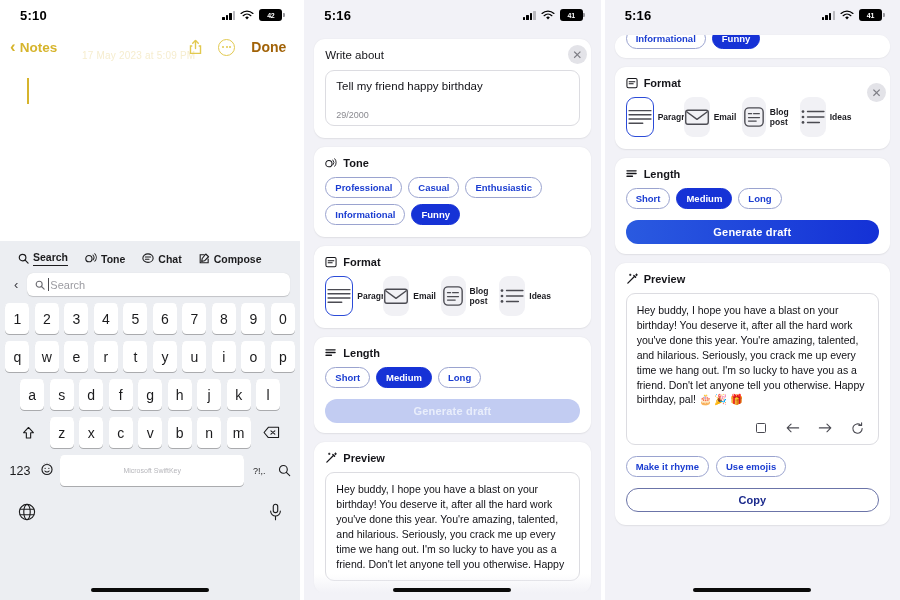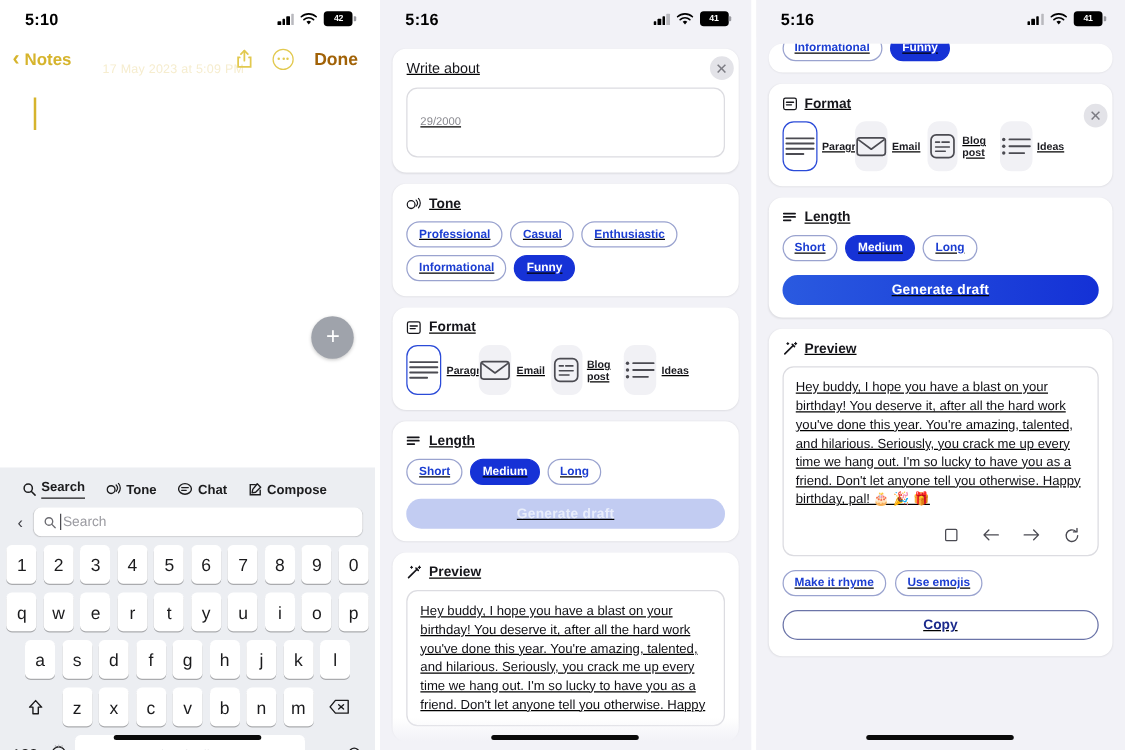--- a/index.html
+++ b/index.html
@@ -69,21 +69,21 @@
   }
   .fab {
     position:absolute; right:17px; top:253px; width:34px; height:34px; border-radius:50%;
     background:#9fa3ab; display:flex; align-items:center; justify-content:center;
     box-shadow: 0 1px 3px rgba(0,0,0,.22);
   }
   .fab .plus { color:#fff; font-size:19px; line-height:1; font-weight:300; margin-top:-2px; }
 
   
   .kbd {
-    position:absolute; bottom:0; left:0; width:100%; height:226px;
+    position:absolute; bottom:0; left:0; width:100%; height:359px;
     background:#eceef2; padding-top: 4px;
   }
   .kbd-tabs {
     display:flex; align-items:center; gap:17px; padding: 6px 12px 4px 18px;
   }
   .kbd-tab { display:flex; align-items:center; gap:4px; font-size:10.5px; color:#1c1c1e; font-weight:600;}
   .kbd-tab.active .lbl { border-bottom: 1.6px solid #1c1c1e; padding-bottom: 2px; }
   .kbd-tab svg { display:block; }
   .kbd-searchrow { display:flex; align-items:center; gap:9px; padding: 3px 10px 7px 14px; }
   .kbd-searchrow .back-chev { color:#3c3c43; font-size:13px; }
@@ -125,21 +125,20 @@
   .mini-nav { padding: 0 0 2px 9px; margin-top: -9px; }
   .mini-nav .t { font-size:8.5px; color:#3c3c43; display:flex; align-items:center; gap:3px; }
   .mini-nav .t .tri {
     width:0;height:0;border-top:3.2px solid transparent;border-bottom:3.2px solid transparent;
     border-right:4.4px solid #3c3c43;
   }
   .sheet { padding: 6px 10px 0 10px; position:relative; }
   .card {
     background:#fff; border-radius:11px; padding: 10px 11px 12px 11px; margin-bottom:9px;
     box-shadow: 0 .5px 1.5px rgba(0,0,0,.08);
-    text-decoration: underline;
   }
   .card-title { font-size:11px; color:#15151a; font-weight:600; display:flex; align-items:center; gap:6px; margin-bottom:8px;}
   .close-btn {
     position:absolute; right:14px; top:12px; width:19px; height:19px; border-radius:50%;
     background:#e3e3e8; display:flex; align-items:center; justify-content:center;
     font-size:12px; color:#7c7c83; z-index: 6; line-height:1;
   }
   .write-label { font-size:11.5px; color:#15151a; margin-bottom:9px; }
   .input-box {
     border:1px solid #dcdce1; border-radius:9px; padding: 9px 10px 5px 10px; min-height:56px;
@@ -430,20 +429,21 @@
           <span>Notes</span>
         </div>
     </div>
 
     <div class="sheet">
       <div class="close-btn">✕</div>
 
       <div class="card">
         <div class="write-label">Write about</div>
         <div class="input-box">
+          <div class="input-val">Tell my friend happy birthday</div>
           <div class="input-count">29/2000</div>
         </div>
       </div>
 
       <div class="card">
         <div class="card-title">
           <svg width="12" height="11" viewBox="0 0 13 12">
               <circle cx="4.2" cy="6.2" r="3.4" stroke="#15151a" stroke-width="1.1" fill="none"></circle>
               <path d="M8.6 2.2a4 4 0 0 1 0 5.4M10.6 .8a6 6 0 0 1 0 8.2" stroke="#15151a" stroke-width="1" fill="none" stroke-linecap="round"></path>
             </svg>

